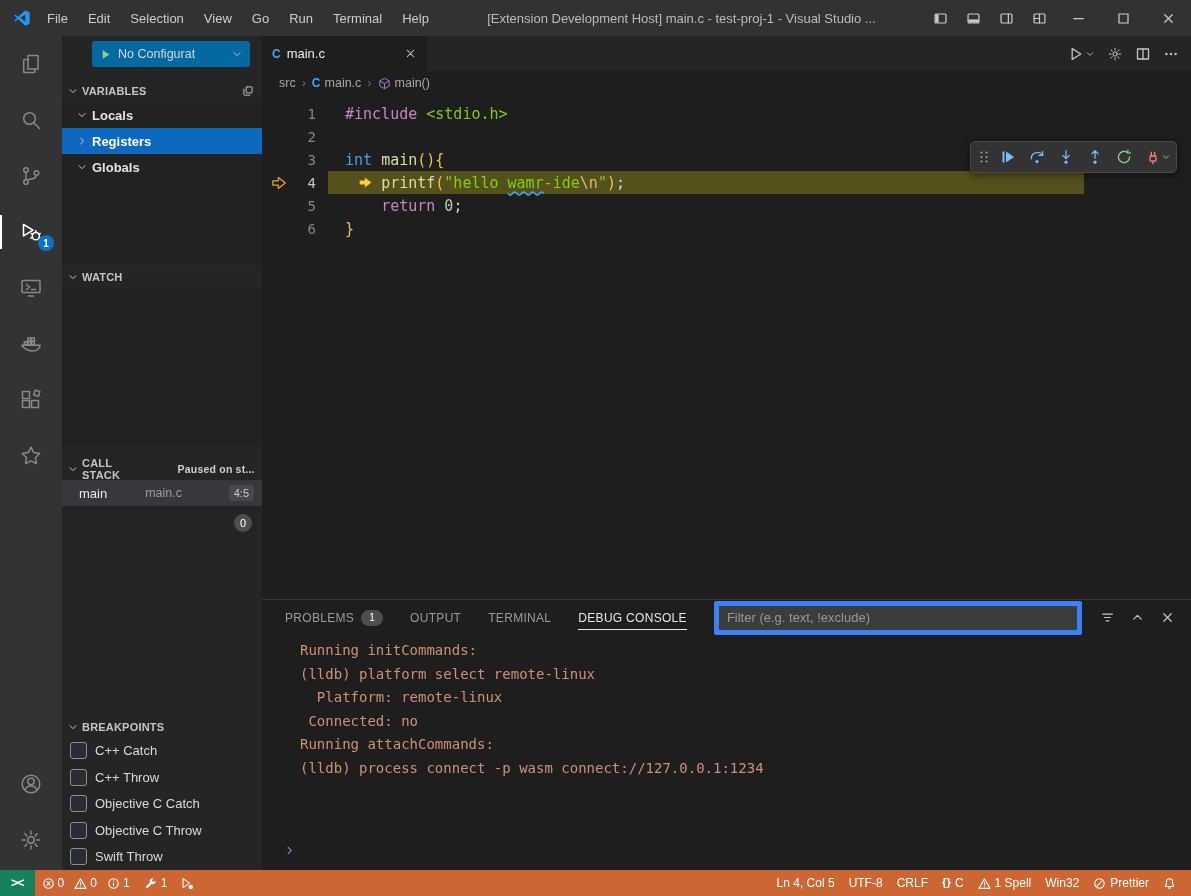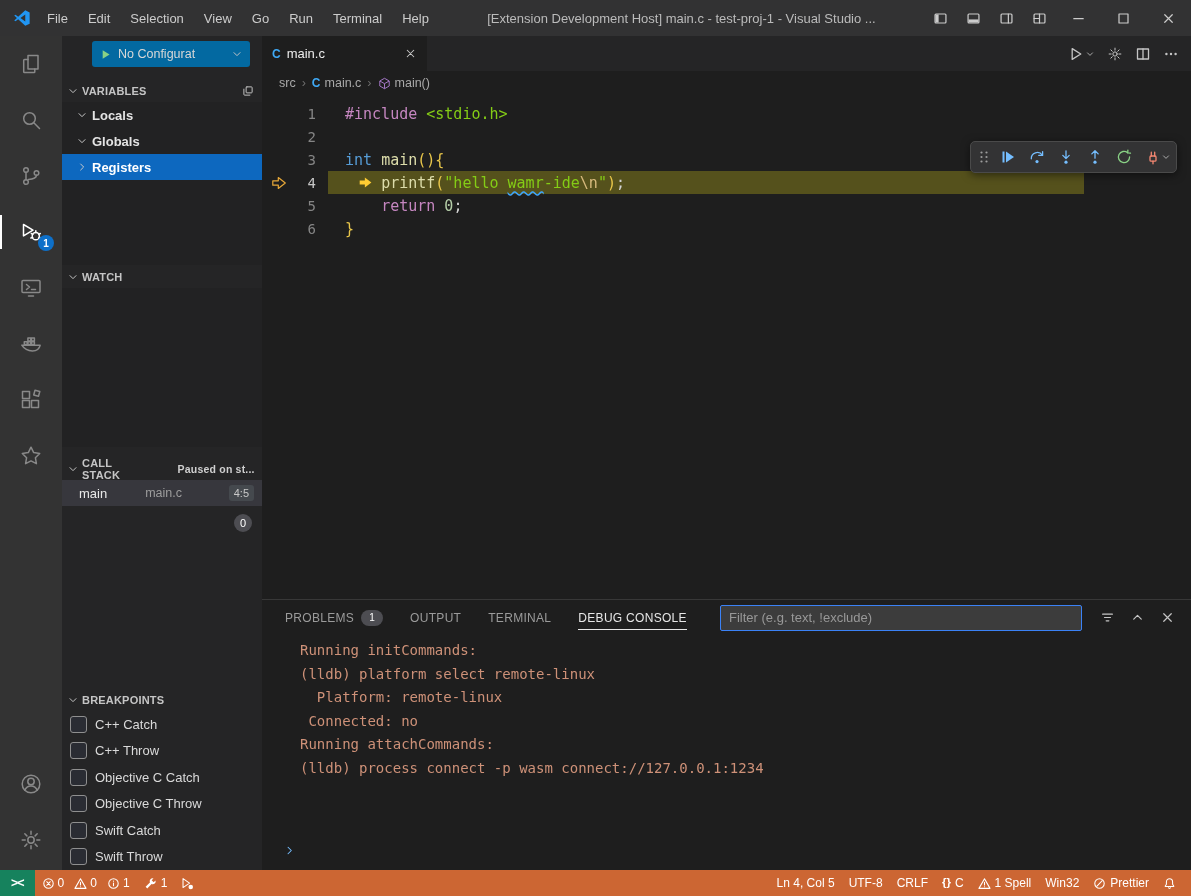--- a/index.html
+++ b/index.html
@@ -109,21 +109,21 @@
 
   
   .panel{height:270px;background:#1E1E1E;border-top:1px solid #383838;display:flex;flex-direction:column;position:relative;flex:none;}
   .panel-header{height:35px;display:flex;align-items:center;padding:0 10px 0 23px;flex:none;}
   .panel-tab{position:relative;height:100%;display:flex;align-items:center;gap:7px;margin-right:27px;
     font-size:12px;letter-spacing:.3px;color:#9B9B9B;cursor:pointer;white-space:nowrap;}
   .panel-tab.active{color:#E7E7E7;}
   .panel-tab.active::after{content:'';position:absolute;left:0;right:0;bottom:5px;height:1px;background:#E7E7E7;}
   .pt-badge{background:#4D4D52;color:#fff;font-size:10px;min-width:16px;height:16px;border-radius:8px;
     display:flex;align-items:center;justify-content:center;padding:0 3px;}
-  .panel-filter{margin-left:auto;width:344px;height:24px;background:#3C3C3C;border:1px solid #3b82f6;border-radius:2px;
+  .panel-filter{margin-left:auto;width:344px;height:24px;background:#3C3C3C;border:5px solid #3b82f6;border-radius:2px;
     color:#CCCCCC;font-size:13px;padding:0 8px;font-family:"Liberation Sans",sans-serif;outline:none;}
   .panel-filter::placeholder{color:#989898;}
   .panel-icons{display:flex;align-items:center;gap:15px;color:#C5C5C5;padding:0 6px 0 18px;}
   .panel-icons .pi-btn{cursor:pointer;display:flex;}
   .panel-icons .ic{font-size:15px;}
   .console{flex:1;padding:4px 0 0 38px;font-family:"DejaVu Sans Mono",monospace;font-size:14px;
     line-height:23.5px;color:#CE9178;white-space:pre;overflow:hidden;}
   .console-prompt{position:absolute;bottom:9px;left:21px;color:#75BEFF;}
   .console-prompt .ic{font-size:13px;}
 
@@ -348,35 +348,35 @@
     </div>
     <div class="pane-body vars-body">
         <div class="tree-item">
           <span class="ic">
             <svg width="1em" height="1em" viewBox="0 0 16 16" fill="none" stroke="currentColor" stroke-width="1.3" stroke-linecap="round" stroke-linejoin="round">
               <path d="M4 6.2l4 4 4-4"></path>
             </svg>
           </span>
           <span class="tree-label">Locals</span>
         </div>
+        <div class="tree-item selected">
+          <span class="ic">
+            <svg width="1em" height="1em" viewBox="0 0 16 16" fill="none" stroke="currentColor" stroke-width="1.3" stroke-linecap="round" stroke-linejoin="round">
+              <path d="M6.2 4l4 4-4 4"></path>
+            </svg>
+          </span>
+          <span class="tree-label">Registers</span>
+        </div>
         <div class="tree-item">
           <span class="ic">
             <svg width="1em" height="1em" viewBox="0 0 16 16" fill="none" stroke="currentColor" stroke-width="1.3" stroke-linecap="round" stroke-linejoin="round">
               <path d="M4 6.2l4 4 4-4"></path>
             </svg>
           </span>
           <span class="tree-label">Globals</span>
-        </div>
-        <div class="tree-item selected">
-          <span class="ic">
-            <svg width="1em" height="1em" viewBox="0 0 16 16" fill="none" stroke="currentColor" stroke-width="1.3" stroke-linecap="round" stroke-linejoin="round">
-              <path d="M6.2 4l4 4-4 4"></path>
-            </svg>
-          </span>
-          <span class="tree-label">Registers</span>
         </div>
       </div>
 
     <div class="pane-header mt9">
       <span class="ic">
           <svg width="1em" height="1em" viewBox="0 0 16 16" fill="none" stroke="currentColor" stroke-width="1.3" stroke-linecap="round" stroke-linejoin="round">
             <path d="M4 6.2l4 4 4-4"></path>
           </svg>
         </span>
       <span>WATCH</span>
@@ -418,24 +418,20 @@
           <div class="bp-checkbox"></div>
           <span class="bp-label">C++ Throw</span>
         </div>
         <div class="bp-item">
           <div class="bp-checkbox"></div>
           <span class="bp-label">Objective C Catch</span>
         </div>
         <div class="bp-item">
           <div class="bp-checkbox"></div>
           <span class="bp-label">Objective C Throw</span>
-        </div>
-        <div class="bp-item">
-          <div class="bp-checkbox"></div>
-          <span class="bp-label">Swift Catch</span>
         </div>
         <div class="bp-item">
           <div class="bp-checkbox"></div>
           <span class="bp-label">Swift Throw</span>
         </div>
       </div>
   </div>
 
   <div class="editor-col">
     <div class="tabstrip">

